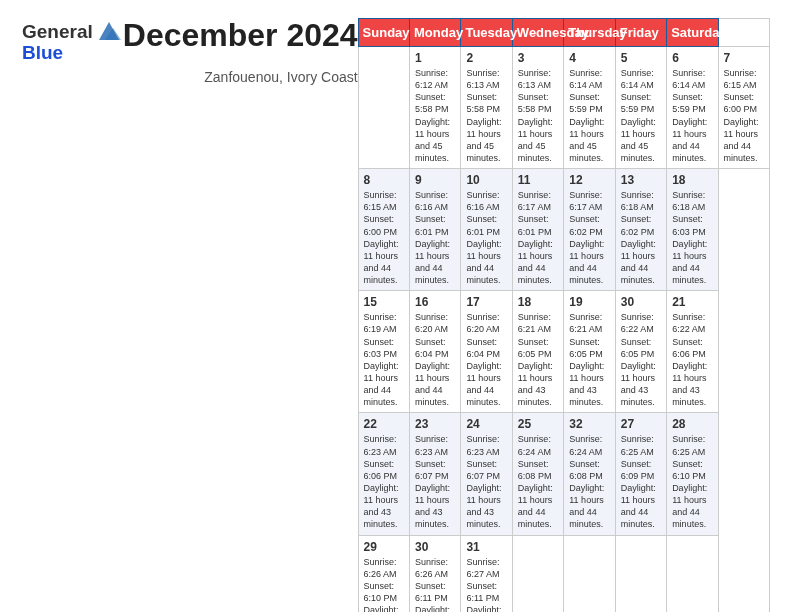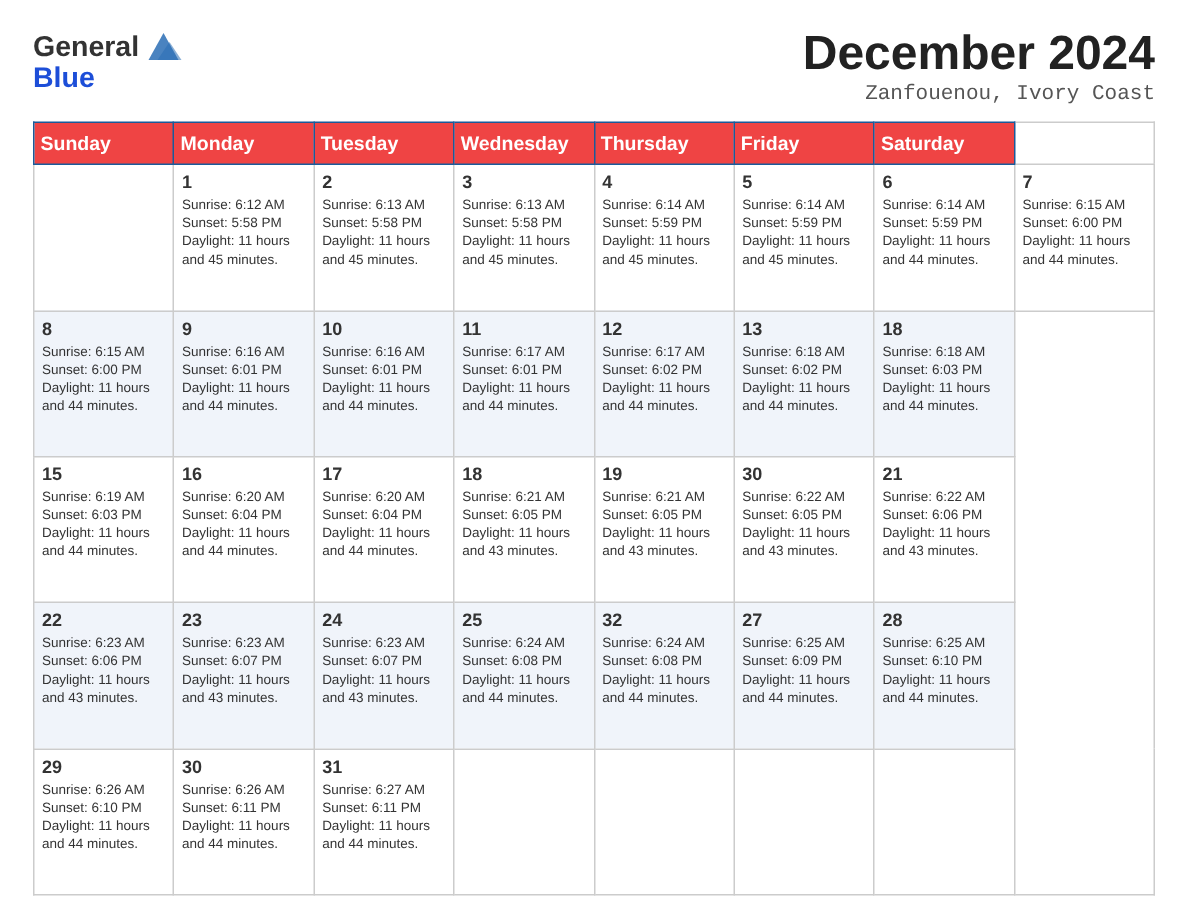--- a/index.html
+++ b/index.html
@@ -8,21 +8,21 @@
       height: 612px;
       font-family: Arial, sans-serif;
       background: #fff;
       overflow: hidden;
     }
     .page {
       width: 792px;
       height: 609px;
       padding: 18px 22px 12px 22px;
       display: flex;
-      flex-direction: column;
+      flex-direction: row;
     }
     .header {
       display: flex;
       justify-content: space-between;
       align-items: flex-start;
       margin-bottom: 10px;
     }
     .logo {
       display: flex;
       align-items: center;
@@ -38,22 +38,21 @@
     }
     .month-title {
       font-size: 32px;
       font-weight: bold;
       color: #222;
       line-height: 1.1;
     }
     .subtitle {
       font-size: 14px;
       color: #555;
-      margin-top: 2px;
-      font-family: Liberation Mono, monospace;
+      margin-top: 16px;
     }
     .calendar {
       flex: 1;
       border: 1px solid #ccc;
       border-collapse: collapse;
       width: 100%;
       table-layout: fixed;
     }
     .calendar th {
       background: #ef4444;

